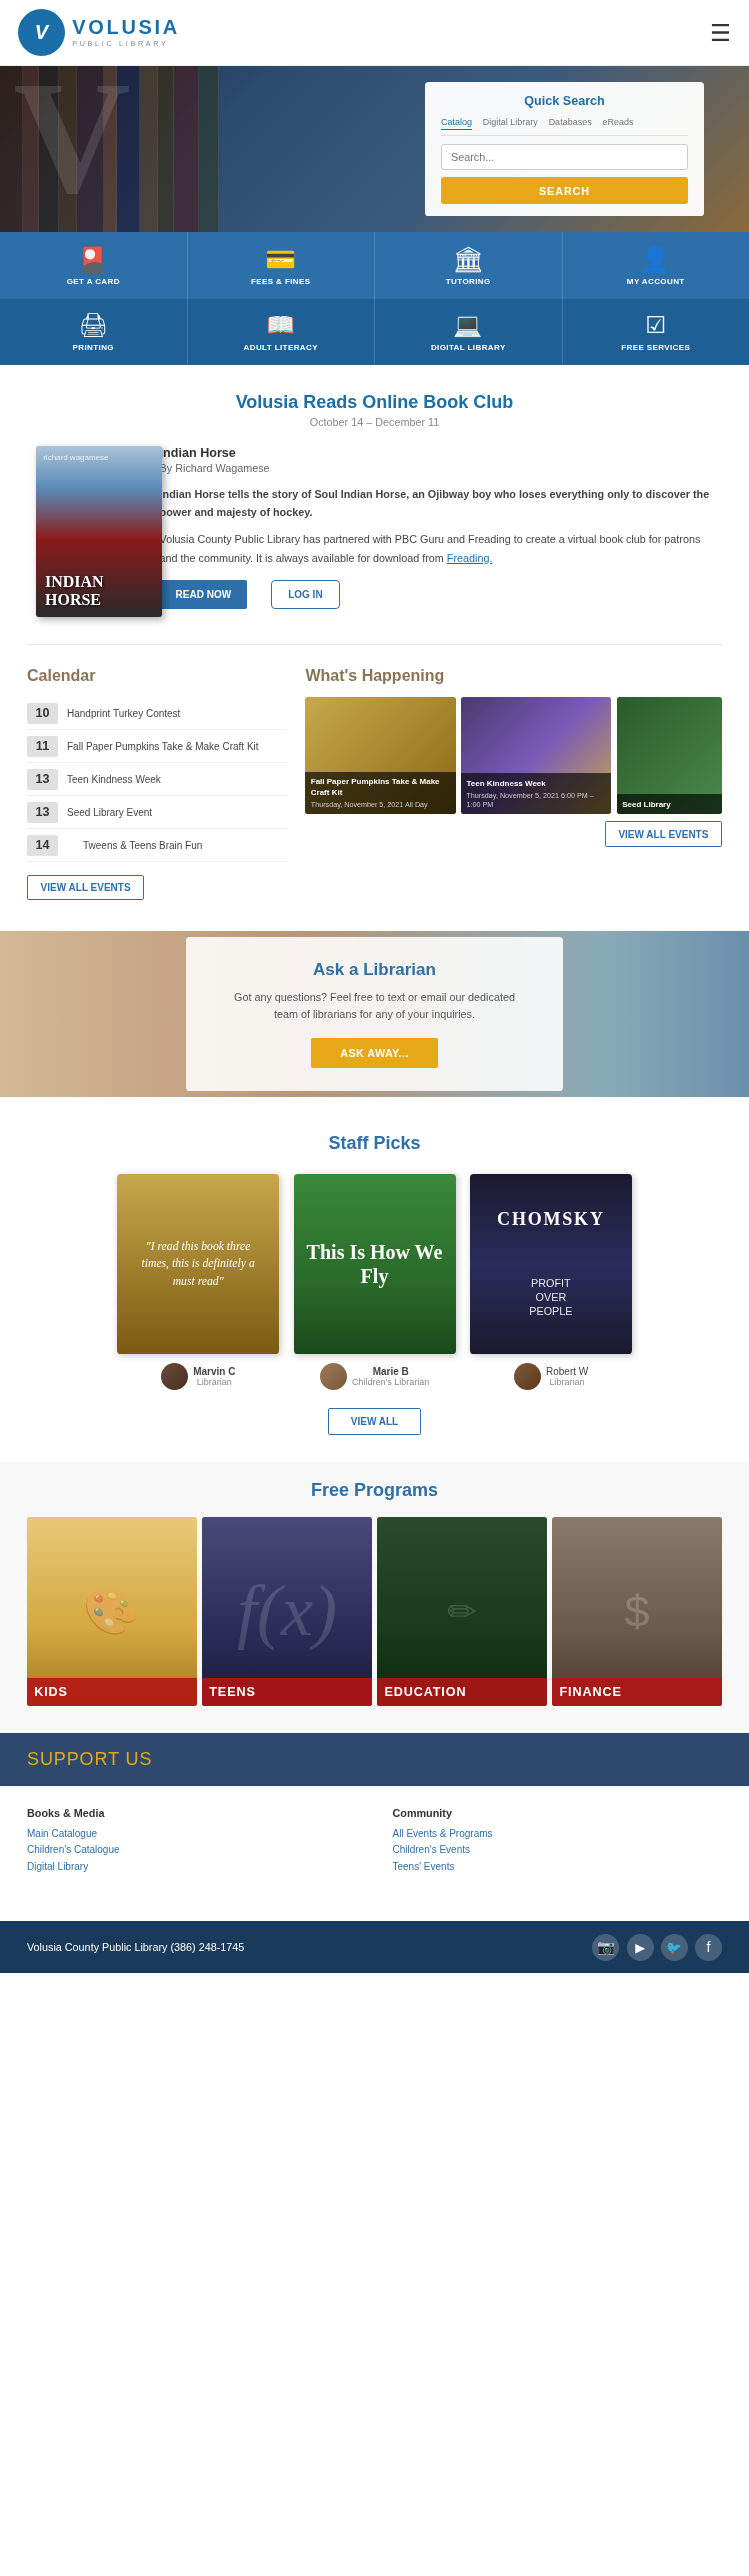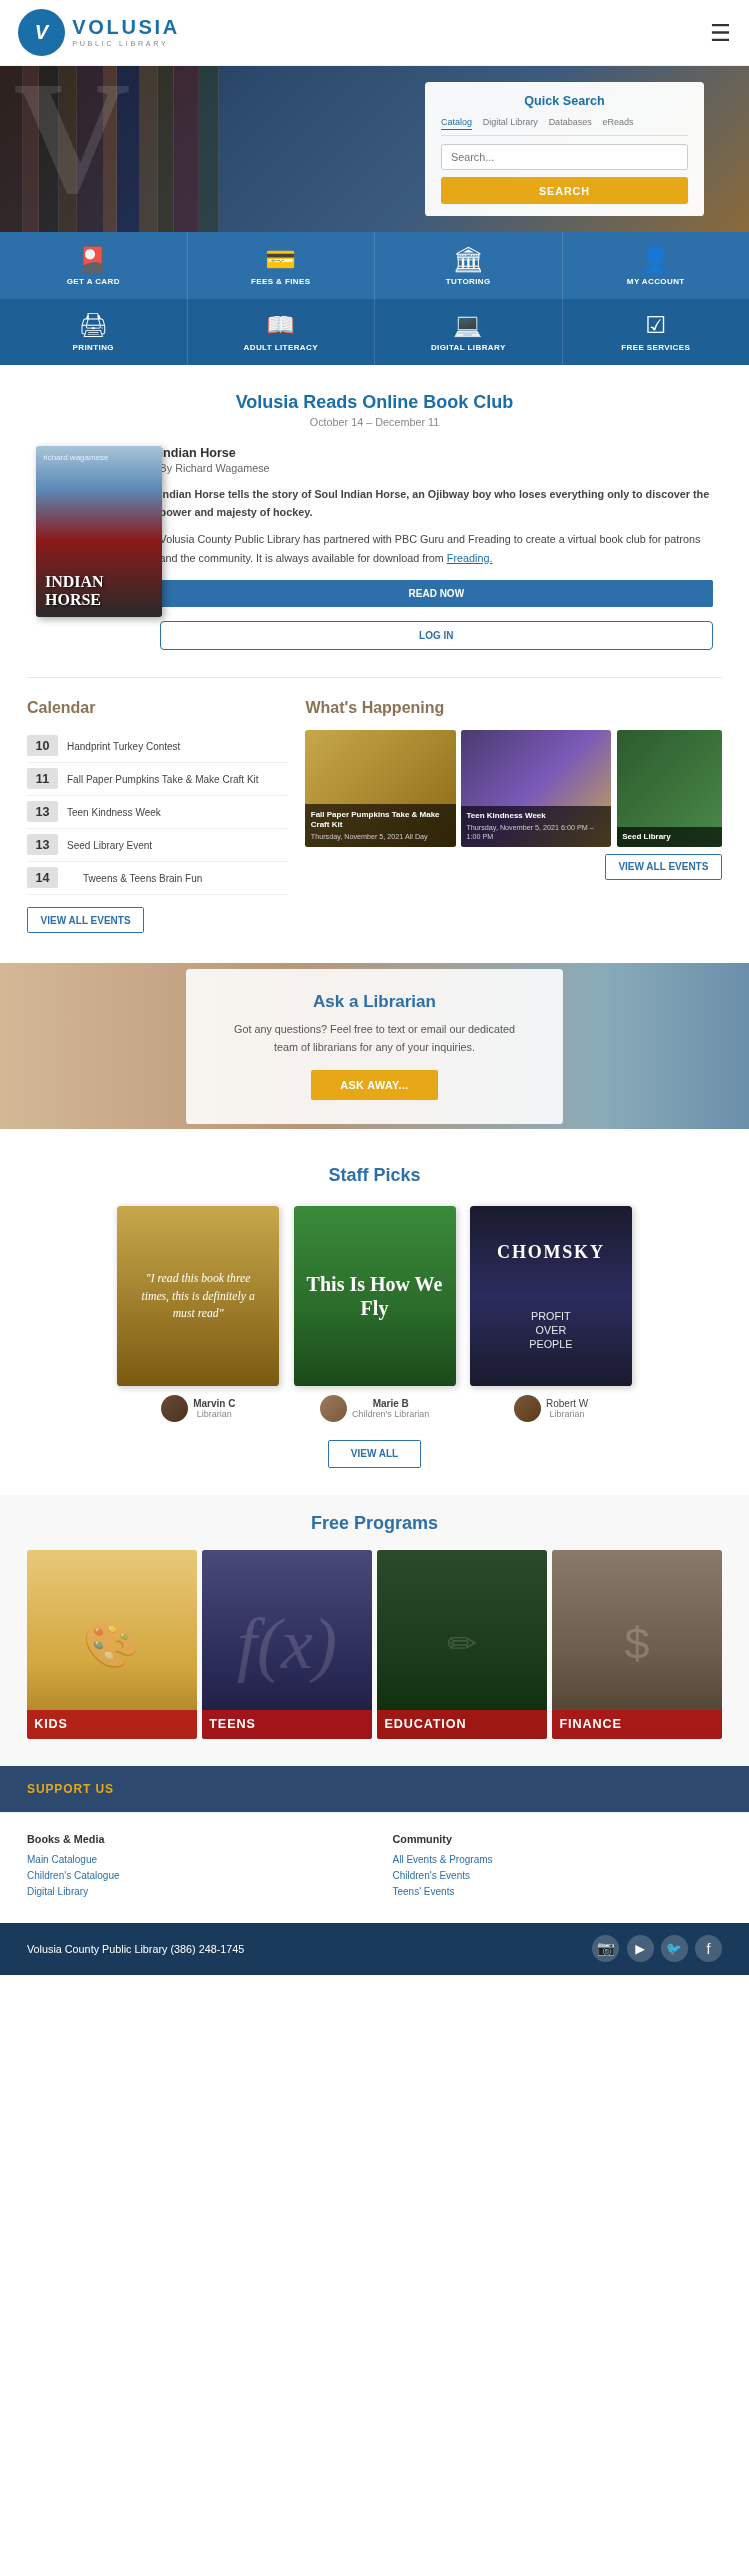--- a/index.html
+++ b/index.html
@@ -96,21 +96,21 @@
       <div style="width:126px; height:171px; background:linear-gradient(180deg,#a8c4d8 0%,#5a8ab8 25%,#8b1a1a 55%,#2a2a2a 100%); border-radius:2.7px; display:flex; flex-direction:column; align-items:center; justify-content:flex-end; padding:9px; position:relative; box-shadow:2.7px 2.7px 7.2px rgba(0,0,0,0.3);">
         <div style="position:absolute; top:7.2px; left:7.2px; right:7.2px; text-align:left; color:rgba(255,255,255,0.8); font-size:8px;">richard wagamese</div>
         <div style="color:#fff; font-size:16px; font-weight:900; text-align:left; line-height:1.1; width:100%; font-family:serif; text-shadow:0.9px 0.9px 2.7px rgba(0,0,0,0.8);">INDIAN<br>HORSE</div>
       </div>
     </div>
     <div style="flex:1;">
       <h3 style="font-size:12.6px; font-weight:bold; color:#333; margin-bottom:1.8px;">Indian Horse</h3>
       <p style="font-size:10.8px; color:#666; margin-bottom:10.8px;">By Richard Wagamese</p>
       <p style="font-size:10.8px; color:#444; line-height:1.7; margin-bottom:9px; font-weight:bold;">Indian Horse tells the story of Soul Indian Horse, an Ojibway boy who loses everything only to discover the power and majesty of hockey.</p>
       <p style="font-size:10.8px; color:#444; line-height:1.7; margin-bottom:12.6px;">Volusia County Public Library has partnered with PBC Guru and Freading to create a virtual book club for patrons and the community. It is always available for download from <a href="#" style="color:#1a6fa8;">Freading.</a></p>
-      <div style="display:flex; gap:14px;flex-direction:column;">
+      <div style="display:flex; gap:24px;">
         <button style="background:#2d6fa8; color:#fff; border:none; padding:8px 16px; font-size:10px; font-weight:bold; cursor:pointer; border-radius:1.8px;">READ NOW</button>
         <button style="background:#fff; color:#2d6fa8; border:1.8px solid #2d6fa8; padding:8px 16px; font-size:10px; font-weight:bold; cursor:pointer; border-radius:4px;">LOG IN</button>
       </div>
     </div>
   </div>
 </div>
 
 <div style="height:0.9px; background:#e8e8e8; margin:0 27px;"></div>
 
 <div style="display:flex; gap:18px; padding:21.6px 27px;">
@@ -256,39 +256,39 @@
     <div style="flex:1; height:189px; background:linear-gradient(180deg,#8a7a6a 0%,#6a5a4a 60%,#4a3a2a 100%); border-radius:2.7px; position:relative; overflow:hidden; cursor:pointer;">
       <div style="position:absolute; top:0; left:0; right:0; bottom:0; display:flex; align-items:center; justify-content:center;">
         <div style="color:rgba(255,255,255,0.2); font-size:45px;">$</div>
       </div>
       <div style="position:absolute; bottom:0; left:0; right:0; background:rgba(180,20,20,0.88); color:#fff; font-size:12.6px; font-weight:bold; padding:7.2px; letter-spacing:0.9px;">FINANCE</div>
     </div>
   </div>
 </div>
 
 <div style="background:#2d4a6e; padding:16px 27px;">
-  <h2 style="color:#e6a817; font-size:12px; font-weight:bold; letter-spacing:0.9px;">SUPPORT US</h2>
+  <h2 style="color:#e6a817; font-size:18px; font-weight:normal; letter-spacing:0.9px;">SUPPORT US</h2>
 </div>
 
 <div style="background:#fff; padding:20px 27px; display:flex; gap:36px; border-top:0.9px solid #eee;">
   <div style="flex:1;">
     <h4 style="color:#333; font-size:10.8px; font-weight:bold; margin-bottom:9px;">Books &amp; Media</h4>
     <a href="#" style="display:block; color:#2d6fa8; font-size:10px; text-decoration:none; margin-bottom:5.4px;">Main Catalogue</a>
     <a href="#" style="display:block; color:#2d6fa8; font-size:10px; text-decoration:none; margin-bottom:5.4px;">Children's Catalogue</a>
     <a href="#" style="display:block; color:#2d6fa8; font-size:10px; text-decoration:none; margin-bottom:5.4px;">Digital Library</a>
   </div>
   <div style="flex:1;">
     <h4 style="color:#333; font-size:10.8px; font-weight:bold; margin-bottom:9px;">Community</h4>
     <a href="#" style="display:block; color:#2d6fa8; font-size:10px; text-decoration:none; margin-bottom:5.4px;">All Events &amp; Programs</a>
     <a href="#" style="display:block; color:#2d6fa8; font-size:10px; text-decoration:none; margin-bottom:5.4px;">Children's Events</a>
     <a href="#" style="display:block; color:#2d6fa8; font-size:10px; text-decoration:none; margin-bottom:5.4px;">Teens' Events</a>
   </div>
 </div>
 
-<div style="background:#1a3a5c; padding:12.6px 27px; display:flex; align-items:center; justify-content:space-between;">
+<div style="background:#1a3a5c; padding:12.6px 27px; display:flex; align-items:center; justify-content:space-between;margin-top:24px;">
   <div style="color:#fff; font-size:10.8px;">Volusia County Public Library (386) 248-1745</div>
   <div style="display:flex; gap:7.2px;">
     <div style="width:27px; height:27px; border-radius:50%; background:rgba(255,255,255,0.2); display:flex; align-items:center; justify-content:center; color:#fff; font-size:14.4px; cursor:pointer;">📷</div>
     <div style="width:27px; height:27px; border-radius:50%; background:rgba(255,255,255,0.2); display:flex; align-items:center; justify-content:center; color:#fff; font-size:12.6px; cursor:pointer;">▶</div>
     <div style="width:27px; height:27px; border-radius:50%; background:rgba(255,255,255,0.2); display:flex; align-items:center; justify-content:center; color:#fff; font-size:12.6px; cursor:pointer;">🐦</div>
     <div style="width:27px; height:27px; border-radius:50%; background:rgba(255,255,255,0.2); display:flex; align-items:center; justify-content:center; color:#fff; font-size:14.4px; cursor:pointer;">f</div>
   </div>
 </div>
 
 

